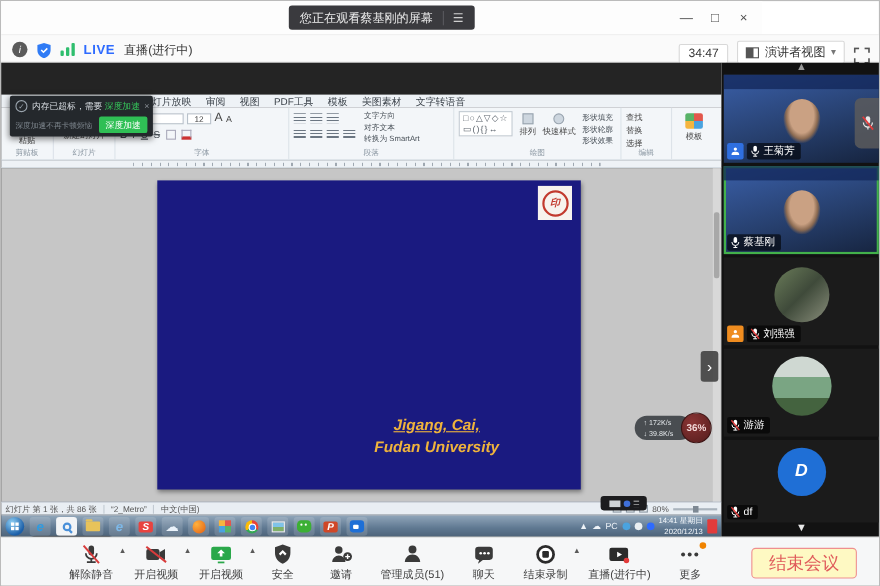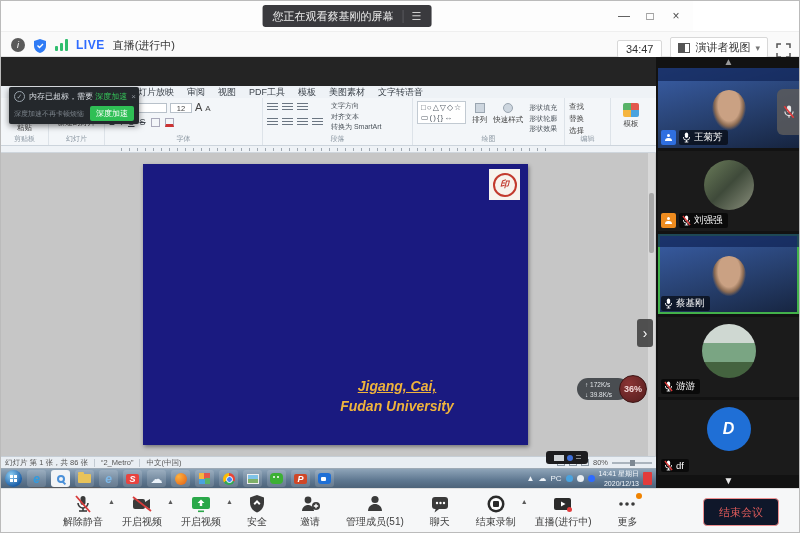--- a/index.html
+++ b/index.html
@@ -171,21 +171,21 @@
   .mic-handle{position:absolute;right:0;top:32px;width:24px;height:46px;background:rgba(90,90,92,.85);border-radius:6px 0 0 6px;display:flex;align-items:center;justify-content:center;z-index:6;cursor:pointer;}
 
   
   .bottombar{position:absolute;left:0;top:487px;width:800px;height:46px;background:#f6f7f8;border-top:1px solid #e0e0e0;}
   .tb-items{position:absolute;left:62px;top:4px;display:flex;gap:19px;}
   .tb-item{position:relative;display:flex;flex-direction:column;align-items:center;gap:1px;cursor:pointer;min-width:34px;}
   .tb-item .ic{height:21px;display:flex;align-items:center;justify-content:center;}
   .tb-item .lb{font-size:10px;color:#3e3e3e;white-space:nowrap;}
   .tb-caret{position:absolute;right:-12px;top:5px;font-size:7px;color:#5a5a5a;cursor:pointer;}
   .more-dot{position:absolute;right:2px;top:0;width:6px;height:6px;border-radius:50%;background:#f08300;}
-  .end-btn{position:absolute;right:22px;top:9px;height:28px;padding:0 15px;background:#0f172a;border:1px solid #ef8f8f;border-radius:4px;color:#e05b5b;font-size:11px;display:flex;align-items:center;cursor:pointer;}
+  .end-btn{position:absolute;right:22px;top:9px;height:28px;padding:0 15px;background:#fef9c3;border:1px solid #ef8f8f;border-radius:4px;color:#e05b5b;font-size:16px;display:flex;align-items:center;cursor:pointer;}
 </style>
 </head>
 <body>
 
 <div class="app">
 
   <div class="titlebar">
     <div class="watch-pill">
       <span>您正在观看蔡基刚的屏幕</span>
       <span class="ham">☰</span>
@@ -476,51 +476,51 @@
             <svg width="9" height="11" viewBox="0 0 10 12">
                 <rect x="3.2" y="0.5" width="3.6" height="6" rx="1.8" fill="#fff"></rect>
                 <path d="M1.5 5.5a3.5 3.5 0 0 0 7 0" stroke="#fff" fill="none"></path>
                 <line x1="5" y1="9" x2="5" y2="11" stroke="#fff"></line>
                 <line x1="3" y1="11" x2="7" y2="11" stroke="#fff"></line>
               </svg>
             <span>王菊芳</span>
           </span>
         </div>
       </div>
+      <div class="tile video active">
+        <div class="namebar">
+          <span class="npill">
+            <svg width="9" height="11" viewBox="0 0 10 12">
+                <rect x="3.2" y="0.5" width="3.6" height="6" rx="1.8" fill="#fff"></rect>
+                <path d="M1.5 5.5a3.5 3.5 0 0 0 7 0" stroke="#fff" fill="none"></path>
+                <line x1="5" y1="9" x2="5" y2="11" stroke="#fff"></line>
+                <line x1="3" y1="11" x2="7" y2="11" stroke="#fff"></line>
+              </svg>
+            <span>蔡基刚</span>
+          </span>
+        </div>
+      </div>
       <div class="tile dark">
         <i class="avatar av-photo1"></i>
         <div class="namebar">
           <span class="badge orange">
               <b></b>
             </span>
           <span class="npill">
             <svg width="9" height="11" viewBox="0 0 10 12">
                 <rect x="3.2" y="0.5" width="3.6" height="6" rx="1.8" fill="#fff"></rect>
                 <path d="M1.5 5.5a3.5 3.5 0 0 0 7 0" stroke="#fff" fill="none"></path>
                 <line x1="5" y1="9" x2="5" y2="11" stroke="#fff"></line>
                 <line x1="3" y1="11" x2="7" y2="11" stroke="#fff"></line>
                 <line x1="1" y1="1" x2="9" y2="11" stroke="#e23b3b" stroke-width="1.4"></line>
               </svg>
             <span>刘强强</span>
           </span>
         </div>
       </div>
-      <div class="tile video active">
-        <div class="namebar">
-          <span class="npill">
-            <svg width="9" height="11" viewBox="0 0 10 12">
-                <rect x="3.2" y="0.5" width="3.6" height="6" rx="1.8" fill="#fff"></rect>
-                <path d="M1.5 5.5a3.5 3.5 0 0 0 7 0" stroke="#fff" fill="none"></path>
-                <line x1="5" y1="9" x2="5" y2="11" stroke="#fff"></line>
-                <line x1="3" y1="11" x2="7" y2="11" stroke="#fff"></line>
-              </svg>
-            <span>蔡基刚</span>
-          </span>
-        </div>
-      </div>
       <div class="tile dark">
         <i class="avatar av-photo2"></i>
         <div class="namebar">
           <span class="npill">
             <svg width="9" height="11" viewBox="0 0 10 12">
                 <rect x="3.2" y="0.5" width="3.6" height="6" rx="1.8" fill="#fff"></rect>
                 <path d="M1.5 5.5a3.5 3.5 0 0 0 7 0" stroke="#fff" fill="none"></path>
                 <line x1="5" y1="9" x2="5" y2="11" stroke="#fff"></line>
                 <line x1="3" y1="11" x2="7" y2="11" stroke="#fff"></line>
                 <line x1="1" y1="1" x2="9" y2="11" stroke="#e23b3b" stroke-width="1.4"></line>

